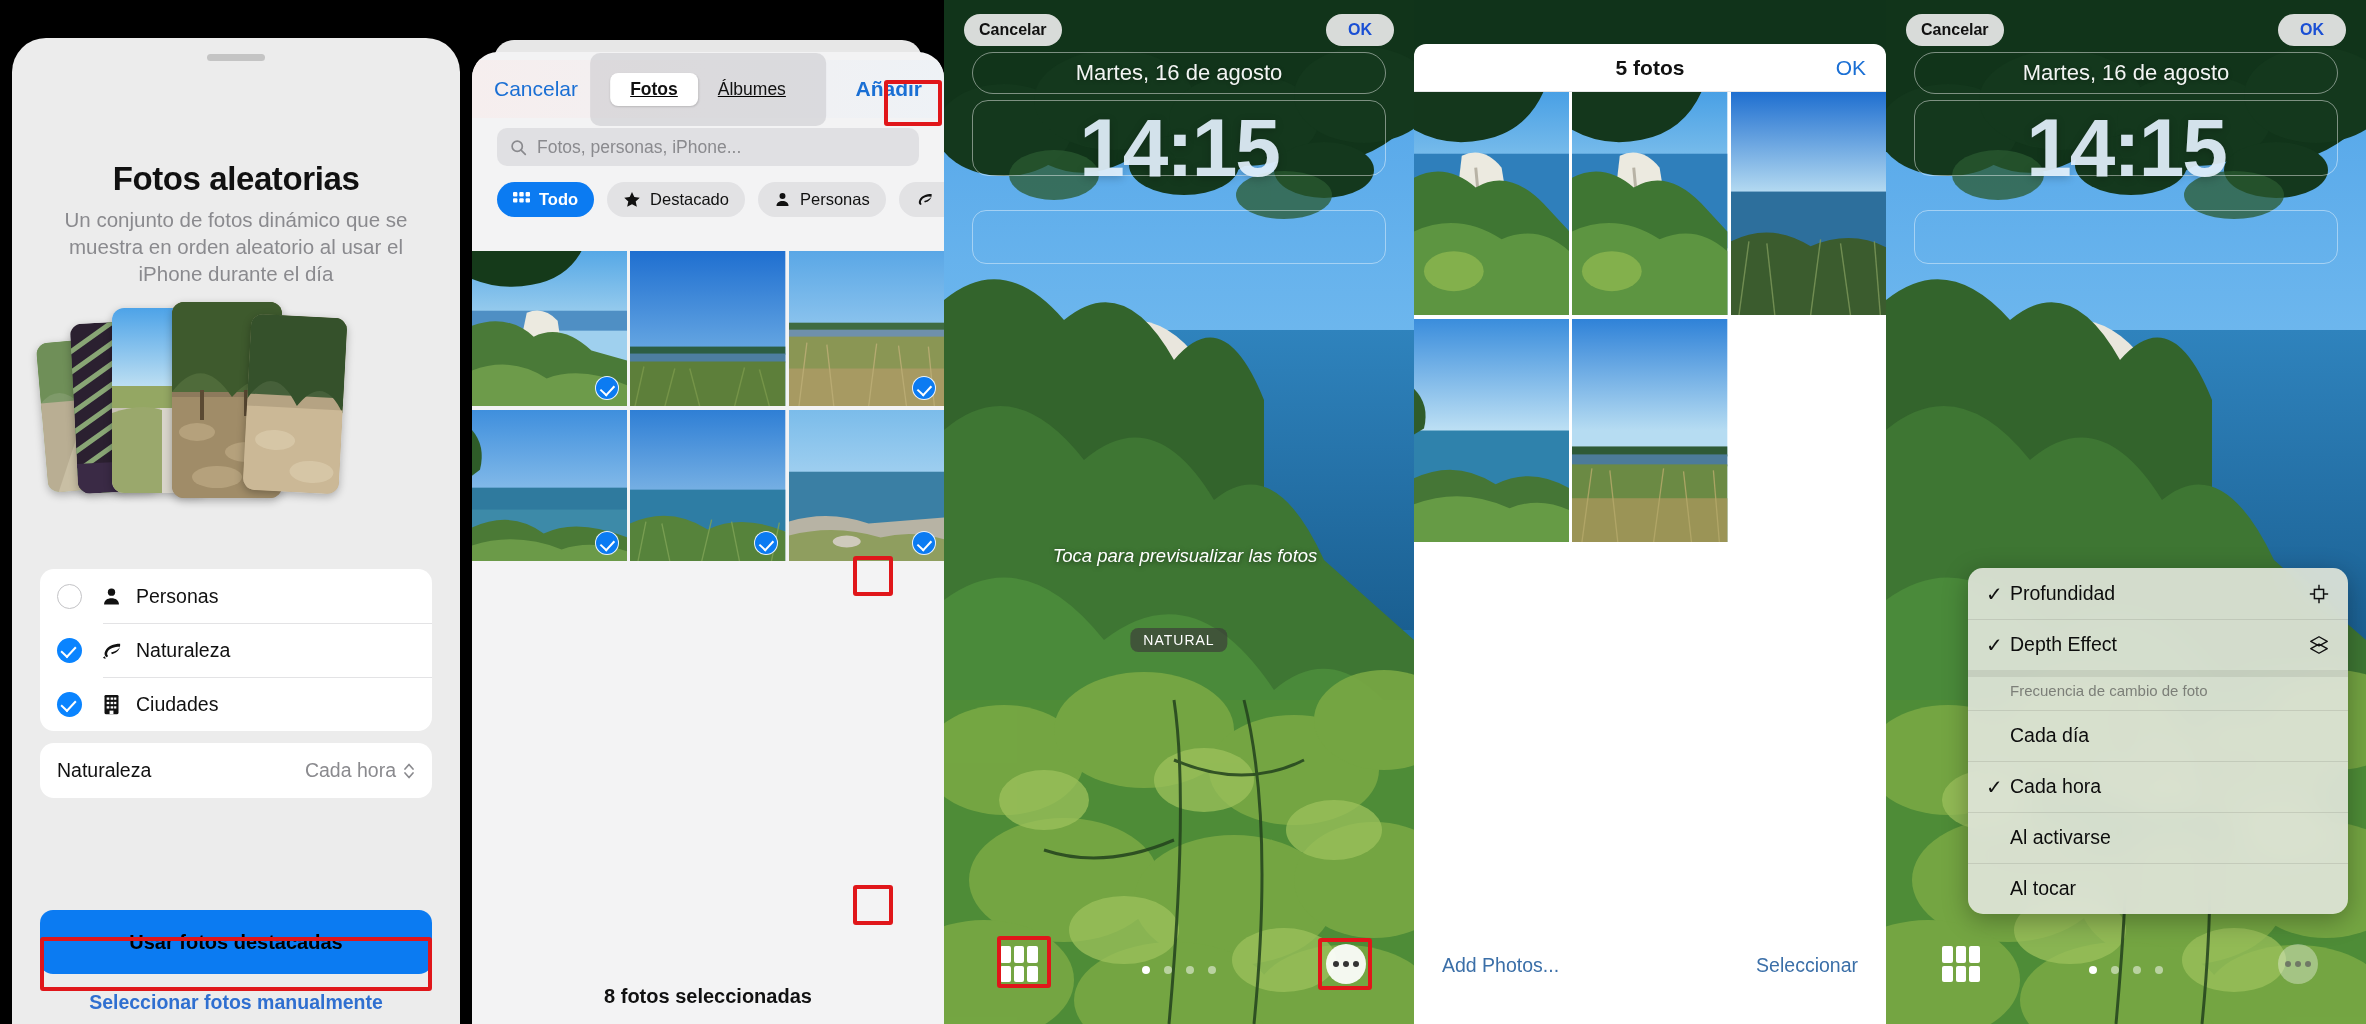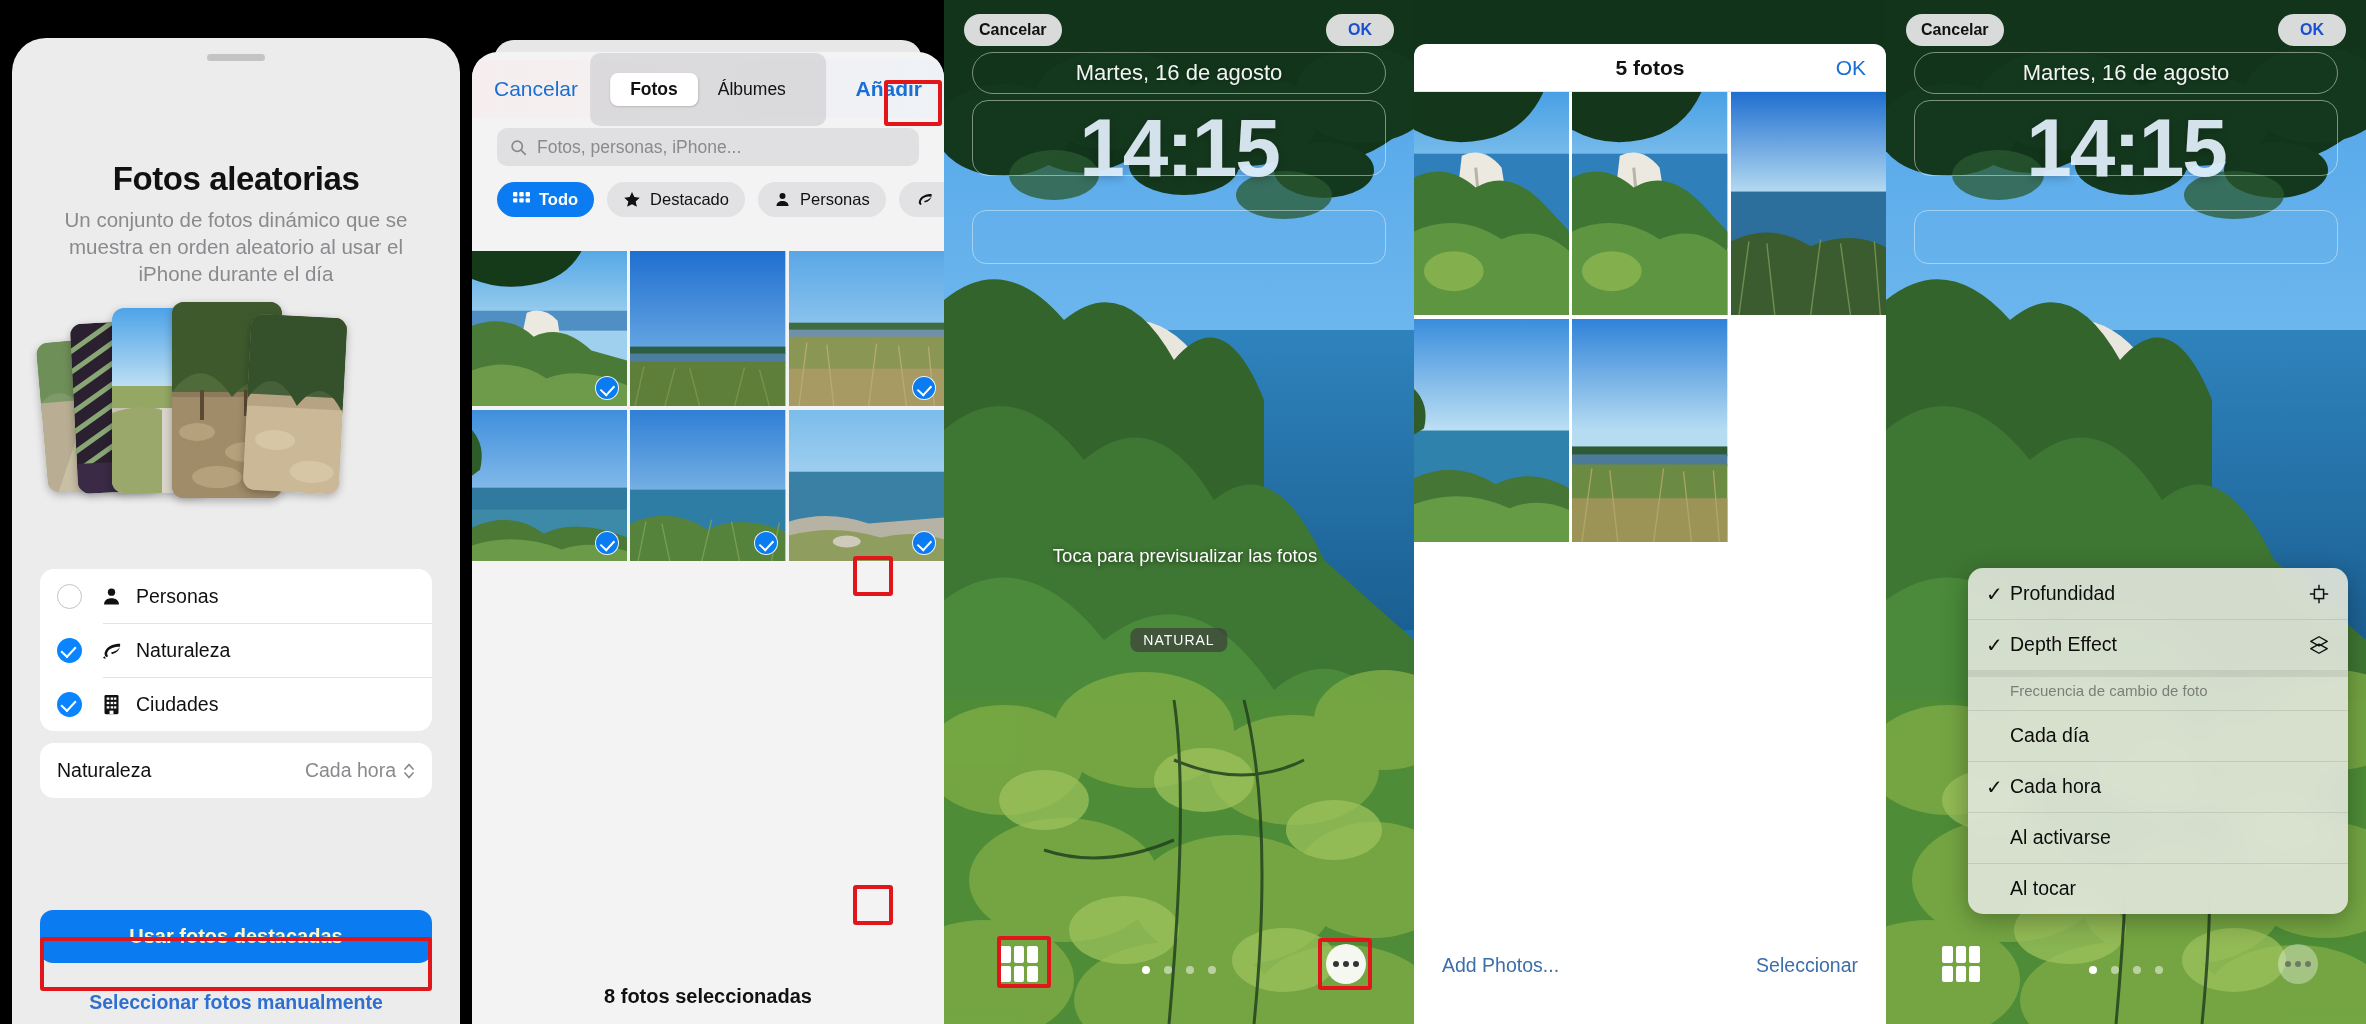--- a/index.html
+++ b/index.html
@@ -40,40 +40,40 @@
                   border:2.4px solid #fff; border-top:0; border-left:0; transform:rotate(43deg); }
   .opticon { width:30px; margin-left:14px; display:flex; justify-content:center; color:#111; }
   .optlabel { margin-left:10px; font-size:19.5px; color:#111; }
 
   #freqcard { top:705px; }
   .freqrow { display:flex; align-items:center; height:55px; padding:0 17px; }
   .freqlabel { font-size:19.5px; color:#111; }
   .freqval { margin-left:auto; font-size:19.5px; color:#8a8a8e; display:flex; align-items:center; gap:7px; }
   .updown { display:flex; flex-direction:column; line-height:6px; font-size:13px; color:#8a8a8e; }
 
-  .bigbtn { position:absolute; left:28px; right:28px; top:872px; height:53px;
-            background:#0b7bf2; border-radius:13px; color:#fef9c3; font-size:20px; font-weight:bold;
+  .bigbtn { position:absolute; left:28px; right:28px; top:872px; height:64px;
+            background:#0b7bf2; border-radius:13px; color:#000000; font-size:20px; font-weight:bold;
             display:flex; align-items:center; justify-content:center; }
   .linkbtn { position:absolute; left:42px; right:42px; top:942px; height:44px;
              display:flex; align-items:center; justify-content:center;
              color:#2f6fd0; font-size:19.5px; font-weight:bold; }
   .redbox { position:absolute; border:4px solid #e0161a; border-radius:3px; pointer-events:none; }
 
   
   #panel2 { width:472px; background:#000; }
   .sheet2 { position:absolute; left:0; top:52px; width:472px; height:972px;
             background:#f3f3f4; border-radius:26px 26px 0 0; overflow:hidden; }
   .sheet2back { position:absolute; left:22px; top:40px; width:428px; height:30px;
                 background:#e7e7e7; border-radius:20px 20px 0 0; }
   .p2-nav { position:absolute; left:0; right:0; top:60px; height:58px;
             display:flex; align-items:center; padding:0 22px;
             background:linear-gradient(90deg,#f6eeee,#eef2f6); }
   .p2-cancel { font-size:21px; color:#1a6fd4; }
   .seg { position:absolute; left:50%; transform:translateX(-50%);
-         background:rgba(190,190,195,.45); border-radius:10px; padding:20px; display:flex; }
+         background:rgba(190,190,195,.45); border-radius:10px; padding:20px; display:flex;text-decoration:underline; }
   .seg .s { padding:6px 20px; font-size:17.5px; border-radius:8px; color:#111; }
   .seg .s.act { background:#fff; font-weight:bold; box-shadow:0 1px 2px rgba(0,0,0,.15); }
   .p2-add { margin-left:auto; font-size:21px; color:#1a6fd4; font-weight:bold; }
 
   .searchbar { position:absolute; left:25px; right:25px; top:128px; height:38px;
                background:rgba(190,190,195,.35); border-radius:10px;
                display:flex; align-items:center; padding:0 13px; gap:10px; }
   .searchtxt { font-size:17.5px; color:#8a8a8e; }
   .chips { position:absolute; left:25px; top:182px; display:flex; gap:13px; }
   .chip { display:flex; align-items:center; gap:9px; height:35px; padding:0 16px;
@@ -107,21 +107,21 @@
                 display:flex; align-items:center; justify-content:center; }
   .ls-date { font-size:22px; color:rgba(255,255,255,.95); text-shadow:0 1px 4px rgba(0,0,0,.3); }
   .ls-clockbox { position:absolute; left:28px; right:28px; top:100px; height:76px;
                  border:1px solid rgba(255,255,255,.45); border-radius:16px;
                  display:flex; justify-content:center; }
   .ls-clock { font-size:82px; font-weight:bold; color:rgba(226,240,252,.93);
               letter-spacing:-2px; text-shadow:0 2px 8px rgba(0,0,0,.22); }
   .ls-wbox { position:absolute; left:28px; right:28px; top:210px; height:54px;
              border:1px solid rgba(255,255,255,.42); border-radius:14px; }
   .ls-hint { position:absolute; left:12px; right:0; top:545px; text-align:center;
-             font-size:18.5px; color:#fff; text-shadow:0 1px 5px rgba(0,0,0,.55); }
+             font-size:18.5px; color:#fff; text-shadow:0 1px 5px rgba(0,0,0,.55);font-style:italic; }
   .ls-badge { position:absolute; left:50%; transform:translateX(-50%); top:596px;
               padding:4px 13px; border-radius:8px; background:rgba(60,60,58,.68);
               color:#fff; font-size:14px; letter-spacing:1px;margin-top:32px; }
   .ls-gridicon { position:absolute; left:56px; bottom:42px; width:38px; height:36px;
                  display:grid; grid-template-columns:repeat(3,1fr); grid-template-rows:repeat(2,1fr);
                  gap:3px; }
   .ls-gridicon i { background:#fff; border-radius:2px; display:block; }
   .ls-dots { position:absolute; left:50%; transform:translateX(-50%); bottom:50px;
              display:flex; gap:14px; align-items:center; }
   .ls-dots b { width:8px; height:8px; border-radius:50%; background:rgba(255,255,255,.5); display:block; }

